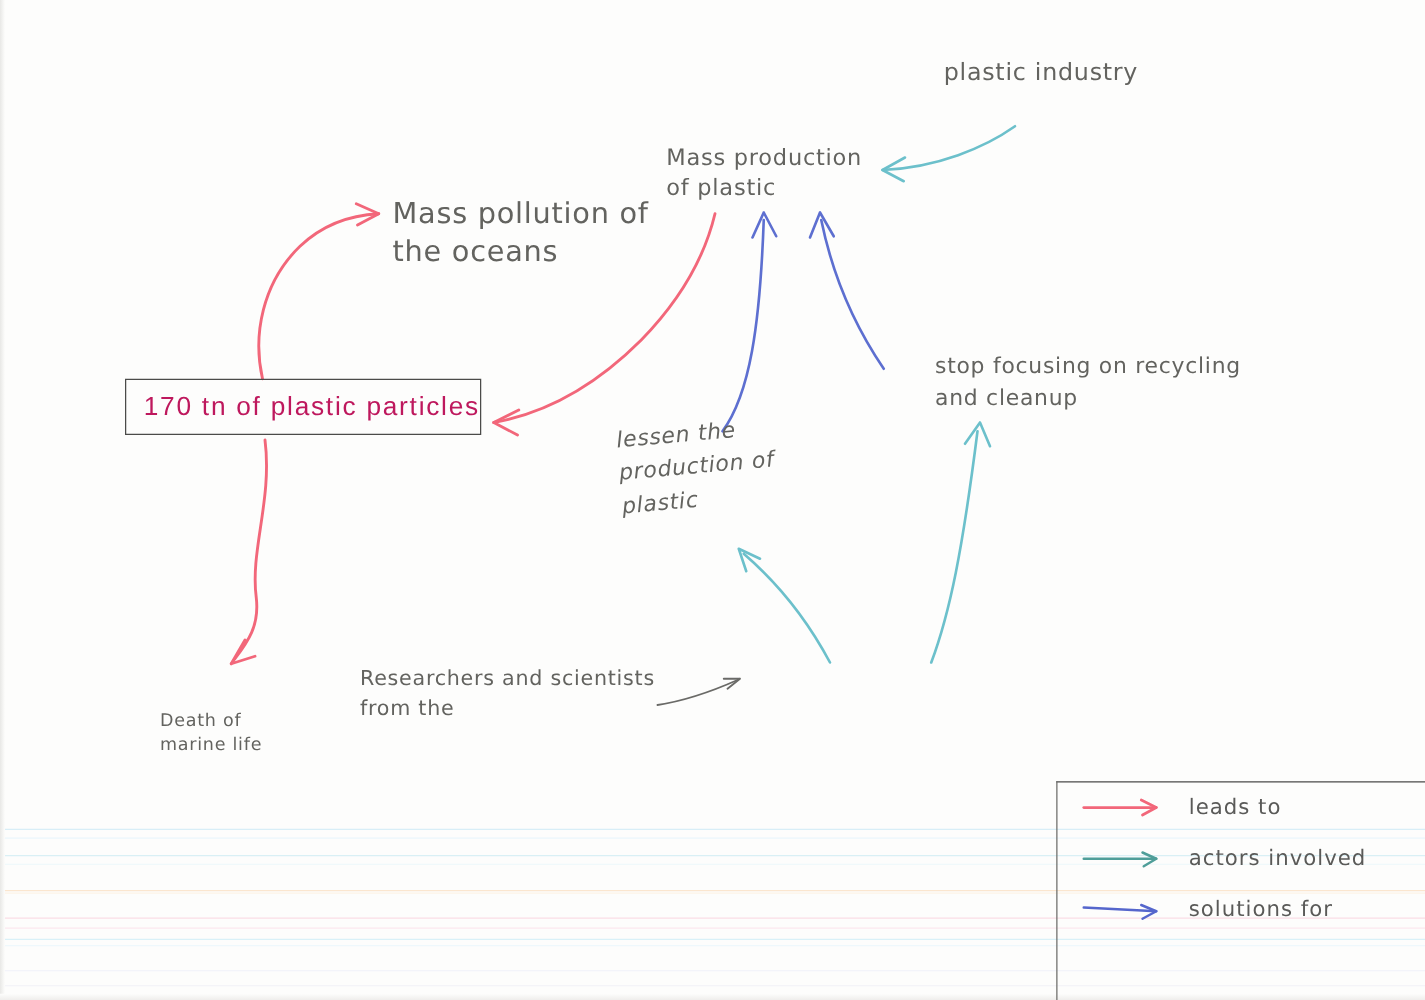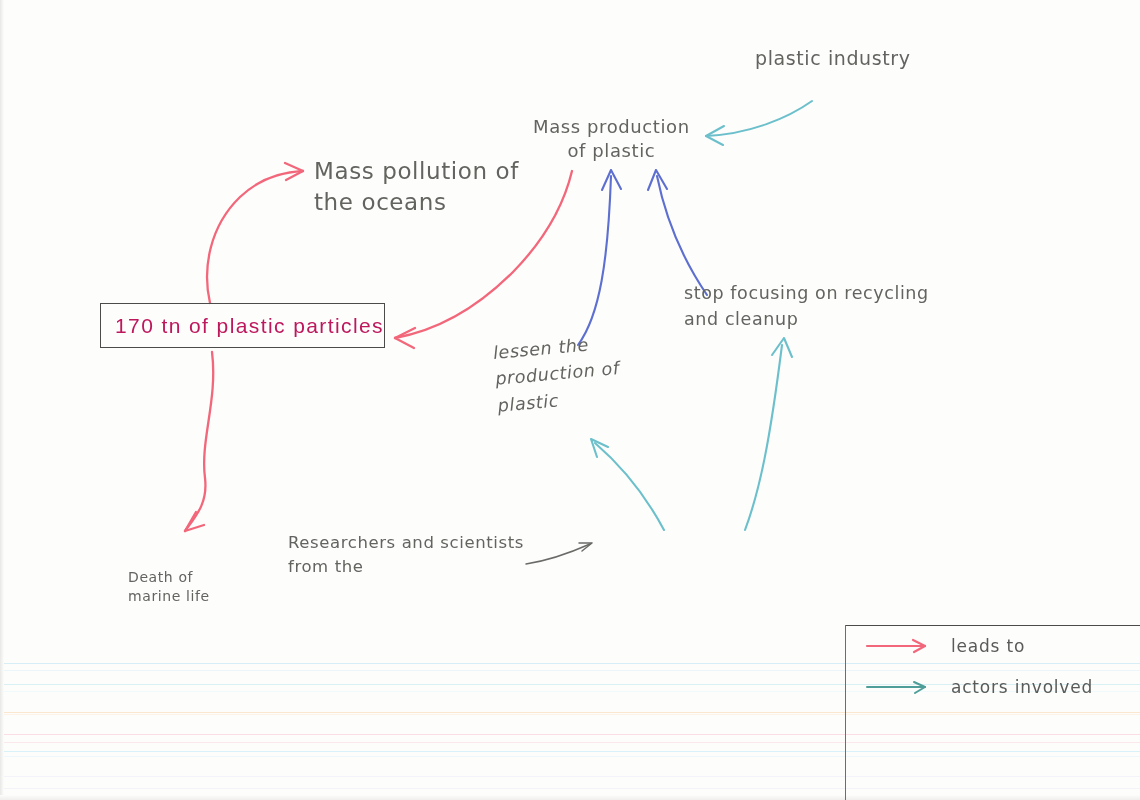--- a/index.html
+++ b/index.html
@@ -191,38 +191,38 @@
     </g>
 
     <g>
       <path class="a-pen" d="M526,564 C552,560 572,552 590,544"></path>
       <path class="a-pen" d="M592,543 L579,543 M592,543 L582,551"></path>
     </g>
   </svg>
 
   <div class="hw pencil" style="left:755px; top:46px; font-size:19px;">plastic industry</div>
 
-  <div class="hw pencil" style="left:533px; top:115px; font-size:18px;text-align:center;">Mass production
+  <div class="hw pencil" style="left:533px; top:115px; font-size:18px;">Mass production
 of plastic</div>
 
   <div class="hw pencil" style="left:314px; top:156px; font-size:23px;">Mass pollution of
 the oceans</div>
 
   <div class="node-box" style="left:100px; top:303px; width:285px; height:45px;">
     <span class="hw-inline">170 tn of plastic particles</span>
   </div>
 
   <div class="hw pencil" style="left:128px; top:568px; font-size:14px;">Death of
 marine life</div>
 
   <div class="hw pencil" style="left:288px; top:531px; font-size:16.5px; line-height:1.45;">Researchers and scientists
              from the</div>
 
 
-  <div class="hw pencil" style="left:684px; top:280px; font-size:17.5px; line-height:1.5;">stop focusing on recycling
+  <div class="hw pencil" style="left:748px; top:280px; font-size:17.5px; line-height:1.5;">stop focusing on recycling
 and  cleanup</div>
 
   <div class="hw pencil slant" style="left:492px; top:340px; font-size:17.5px; line-height:1.5; transform:rotate(-5deg);">lessen the
 production of
 plastic</div>
 
   <div class="legend-border-top" style="left:845px; top:625px; width:295px;"></div>
   <div class="legend-border-left" style="left:845px; top:625px; height:175px;"></div>
 
   <div class="legend-row" style="left:865px; top:636px;">
@@ -234,14 +234,21 @@
   </div>
 
   <div class="legend-row" style="left:865px; top:677px;">
     <svg class="legend-arrow" viewBox="0 0 74 18">
       <path d="M2,9 L60,9" fill="none" stroke="#4f9e99" stroke-width="2.0" stroke-linecap="round"></path>
       <path d="M60,9 L49,4 M60,9 L50,15" fill="none" stroke="#4f9e99" stroke-width="2.0" stroke-linecap="round"></path>
     </svg>
     <span class="legend-label">actors involved</span>
   </div>
 
+  <div class="legend-row" style="left:865px; top:718px;">
+    <svg class="legend-arrow" viewBox="0 0 74 18">
+      <path d="M2,7 L60,10" fill="none" stroke="#5566cc" stroke-width="2.0" stroke-linecap="round"></path>
+      <path d="M60,10 L48,5 M60,10 L49,16" fill="none" stroke="#5566cc" stroke-width="2.0" stroke-linecap="round"></path>
+    </svg>
+    <span class="legend-label">solutions for</span>
+  </div>
 
 </div>
 
 </body></html>

